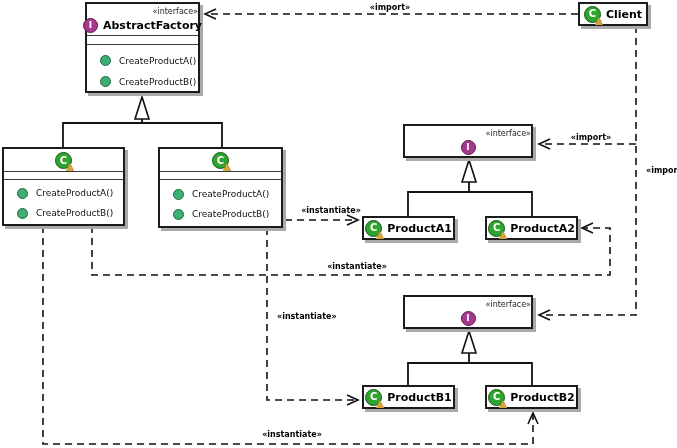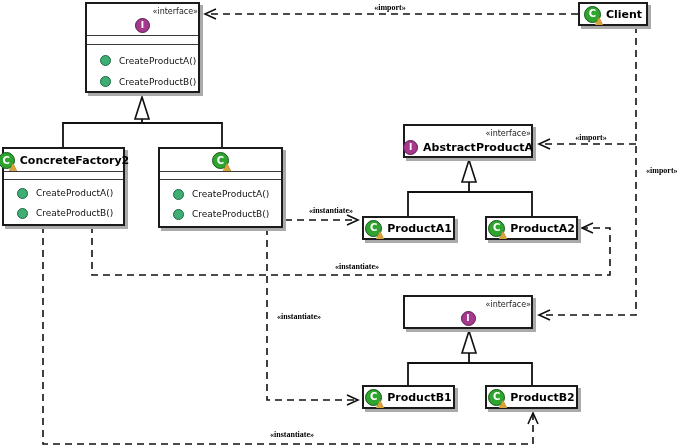--- a/index.html
+++ b/index.html
@@ -42,21 +42,21 @@
   .badge{
     position:absolute;right:-3px;bottom:-3px;width:0;height:0;
     border-left:4.5px solid transparent;border-right:4.5px solid transparent;
     border-bottom:8px solid #d9a33b;
     filter:drop-shadow(0 0 0.6px #6d5414);
   }
 
   
   .elabel{
     position:absolute;font-size:8px;font-weight:bold;color:#000;
-    transform:translateX(-50%);white-space:nowrap;line-height:9px;font-family:Liberation Serif, serif;
+    transform:translateX(-50%);white-space:nowrap;line-height:9px;
   }
   .elabel.noc{transform:none;}
 </style>
 </head>
 <body>
 
 <div class="canvas">
 
   <svg class="wires" viewBox="0 0 677 448">
 
@@ -112,20 +112,21 @@
   <div class="elabel noc" style="left:646px;top:166px;">«import»</div>
   <div class="elabel" style="left:331px;top:206px;">«instantiate»</div>
   <div class="elabel" style="left:357px;top:262px;">«instantiate»</div>
   <div class="elabel noc" style="left:277px;top:312px;">«instantiate»</div>
   <div class="elabel" style="left:292px;top:430px;">«instantiate»</div>
 
   <div class="uml" style="left:85px;top:2px;width:115px;height:91px;">
     <div class="stereo">«interface»</div>
     <div class="titlerow">
       <span class="icon-i">I</span>
+      <span>AbstractFactory</span>
     </div>
     <div class="sep"></div>
     <div class="emptyc"></div>
     <div class="sep"></div>
     <div class="methods">
       <div class="method">
         <span class="dot"></span>
         <span>CreateProductA()</span>
       </div>
       <div class="method">
@@ -142,21 +143,20 @@
       </span>
     <span>Client</span>
   </div>
 
   <div class="uml" style="left:2px;top:147px;width:123px;height:79px;">
     <div class="titlerow" style="padding-top:3px;">
       <span class="icon-c">
           <span>C</span>
           <span class="badge"></span>
         </span>
-      <span>ConcreteFactory2</span>
     </div>
     <div class="sep"></div>
     <div class="emptyc" style="height:7px;"></div>
     <div class="sep"></div>
     <div class="methods" style="padding-top:3px;">
       <div class="method" style="height:20px;">
         <span class="dot"></span>
         <span>CreateProductA()</span>
       </div>
       <div class="method" style="height:20px;">
@@ -185,21 +185,20 @@
         <span class="dot"></span>
         <span>CreateProductB()</span>
       </div>
     </div>
   </div>
 
   <div class="uml" style="left:403px;top:124px;width:130px;height:34px;">
     <div class="stereo">«interface»</div>
     <div class="titlerow">
       <span class="icon-i">I</span>
-      <span>AbstractProductA</span>
     </div>
   </div>
 
   <div class="uml rowbox" style="left:362px;top:216px;width:93px;height:24px;">
     <span class="icon-c">
         <span>C</span>
         <span class="badge"></span>
       </span>
     <span>ProductA1</span>
   </div>

